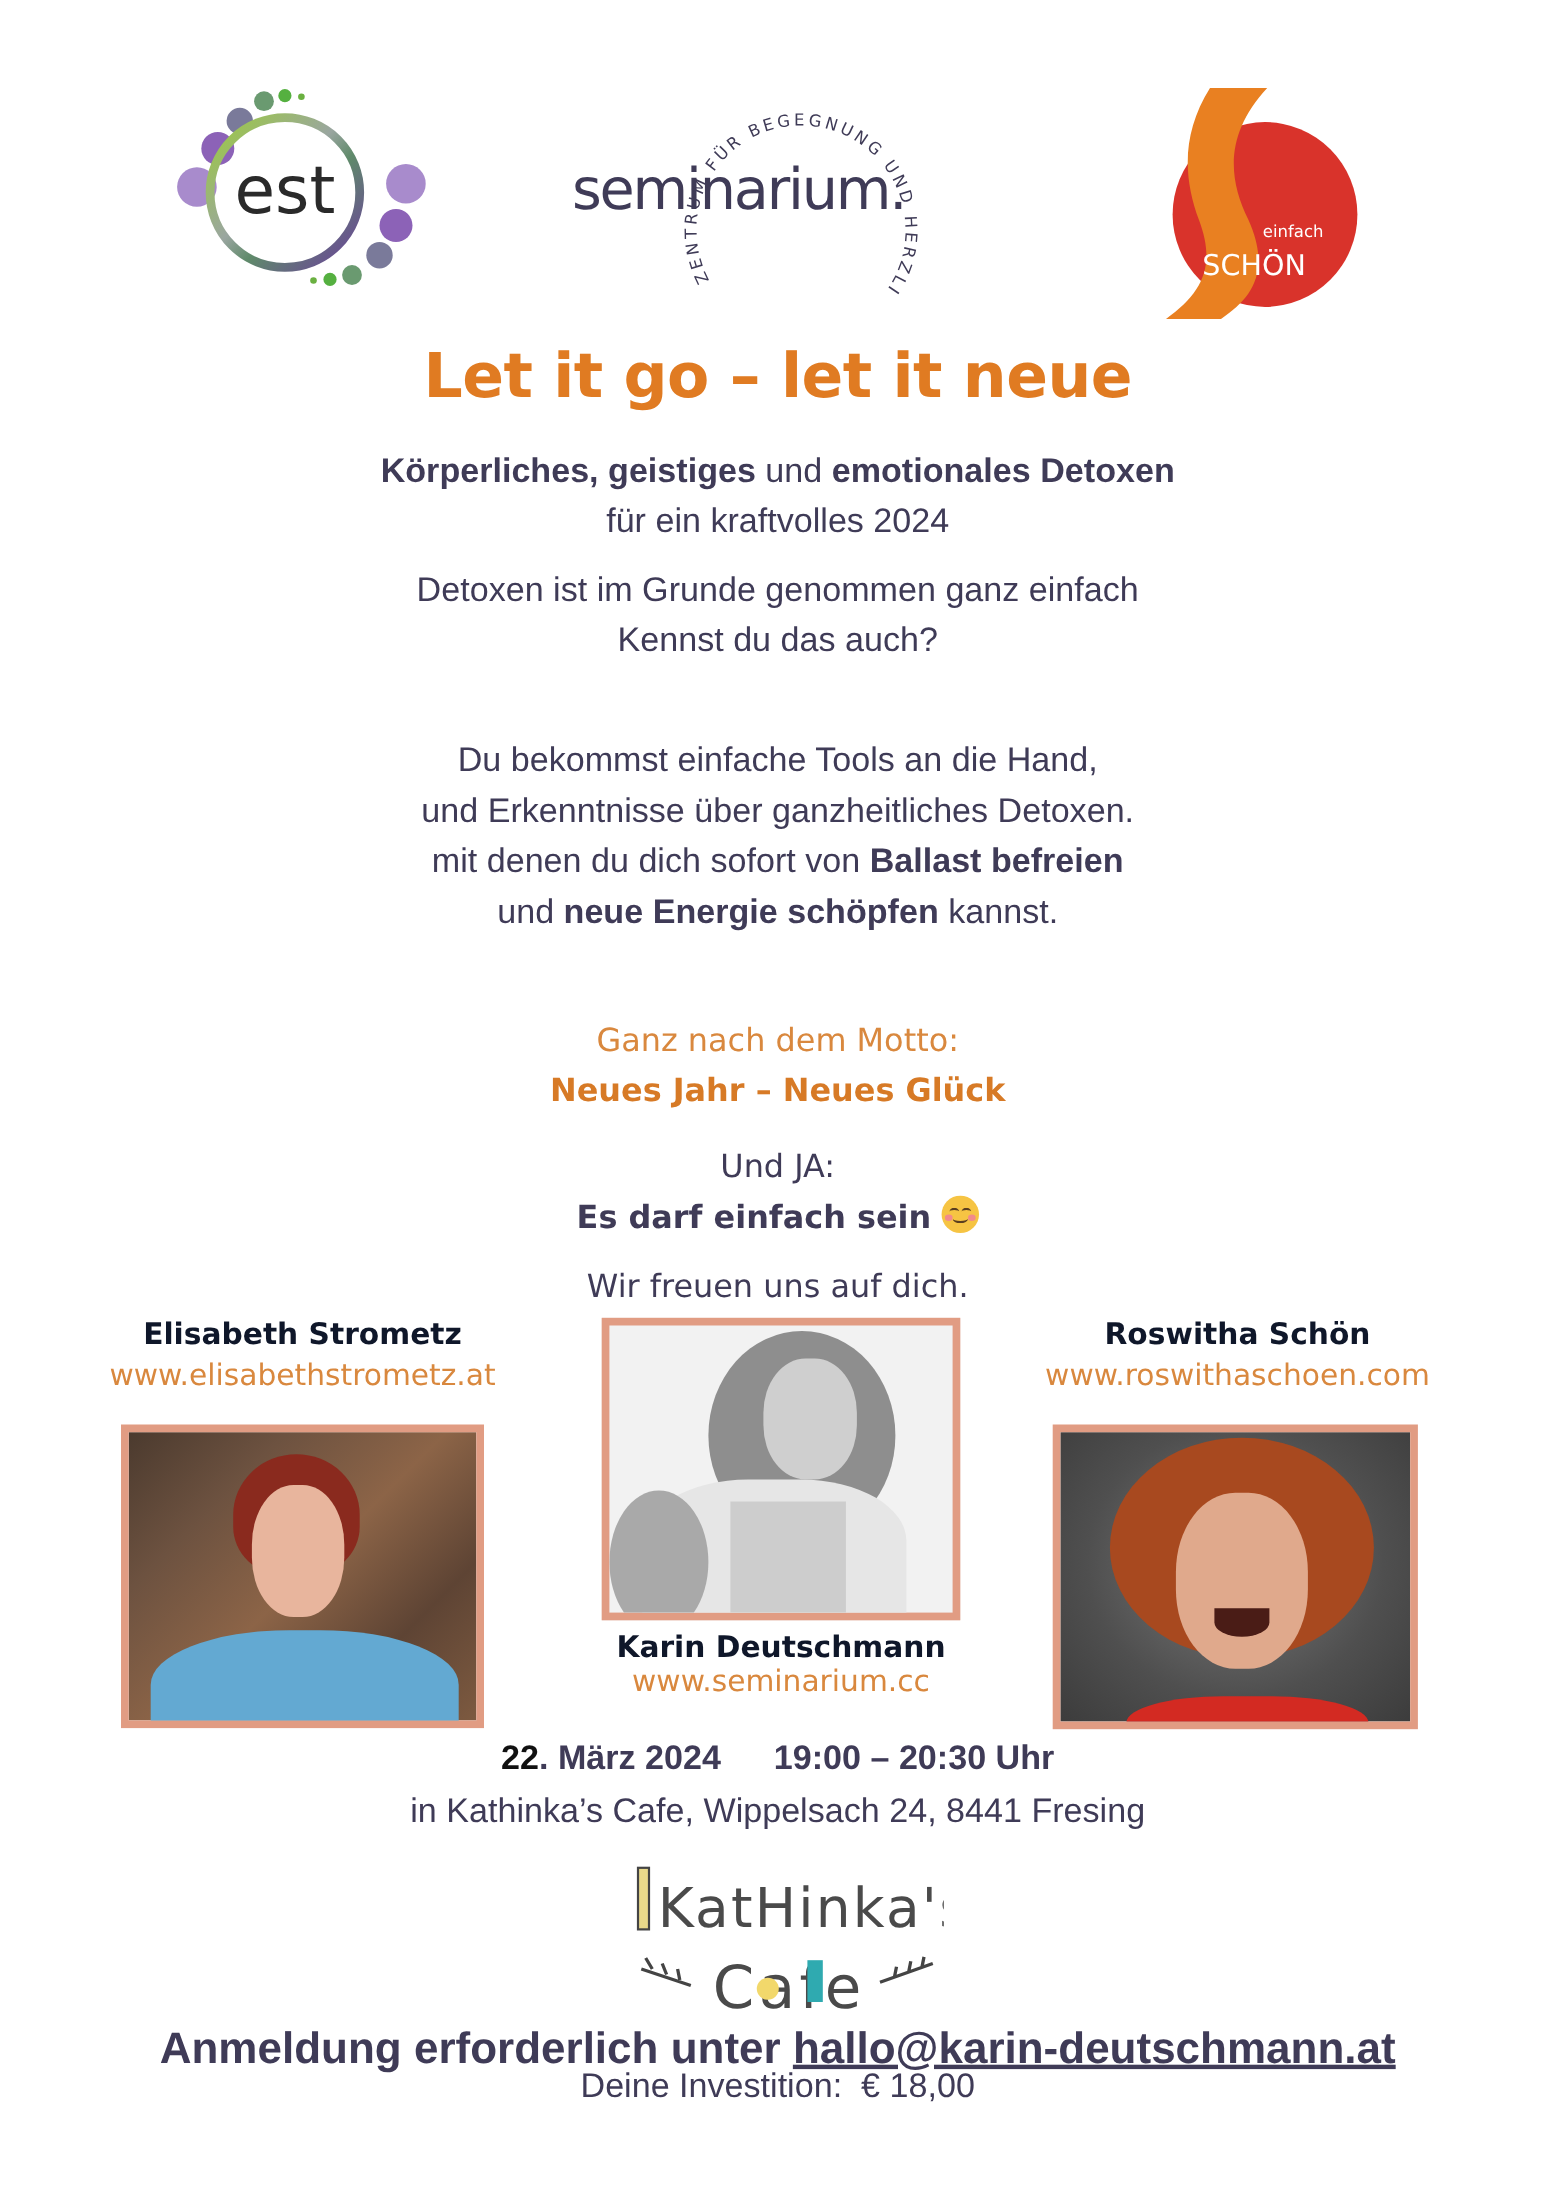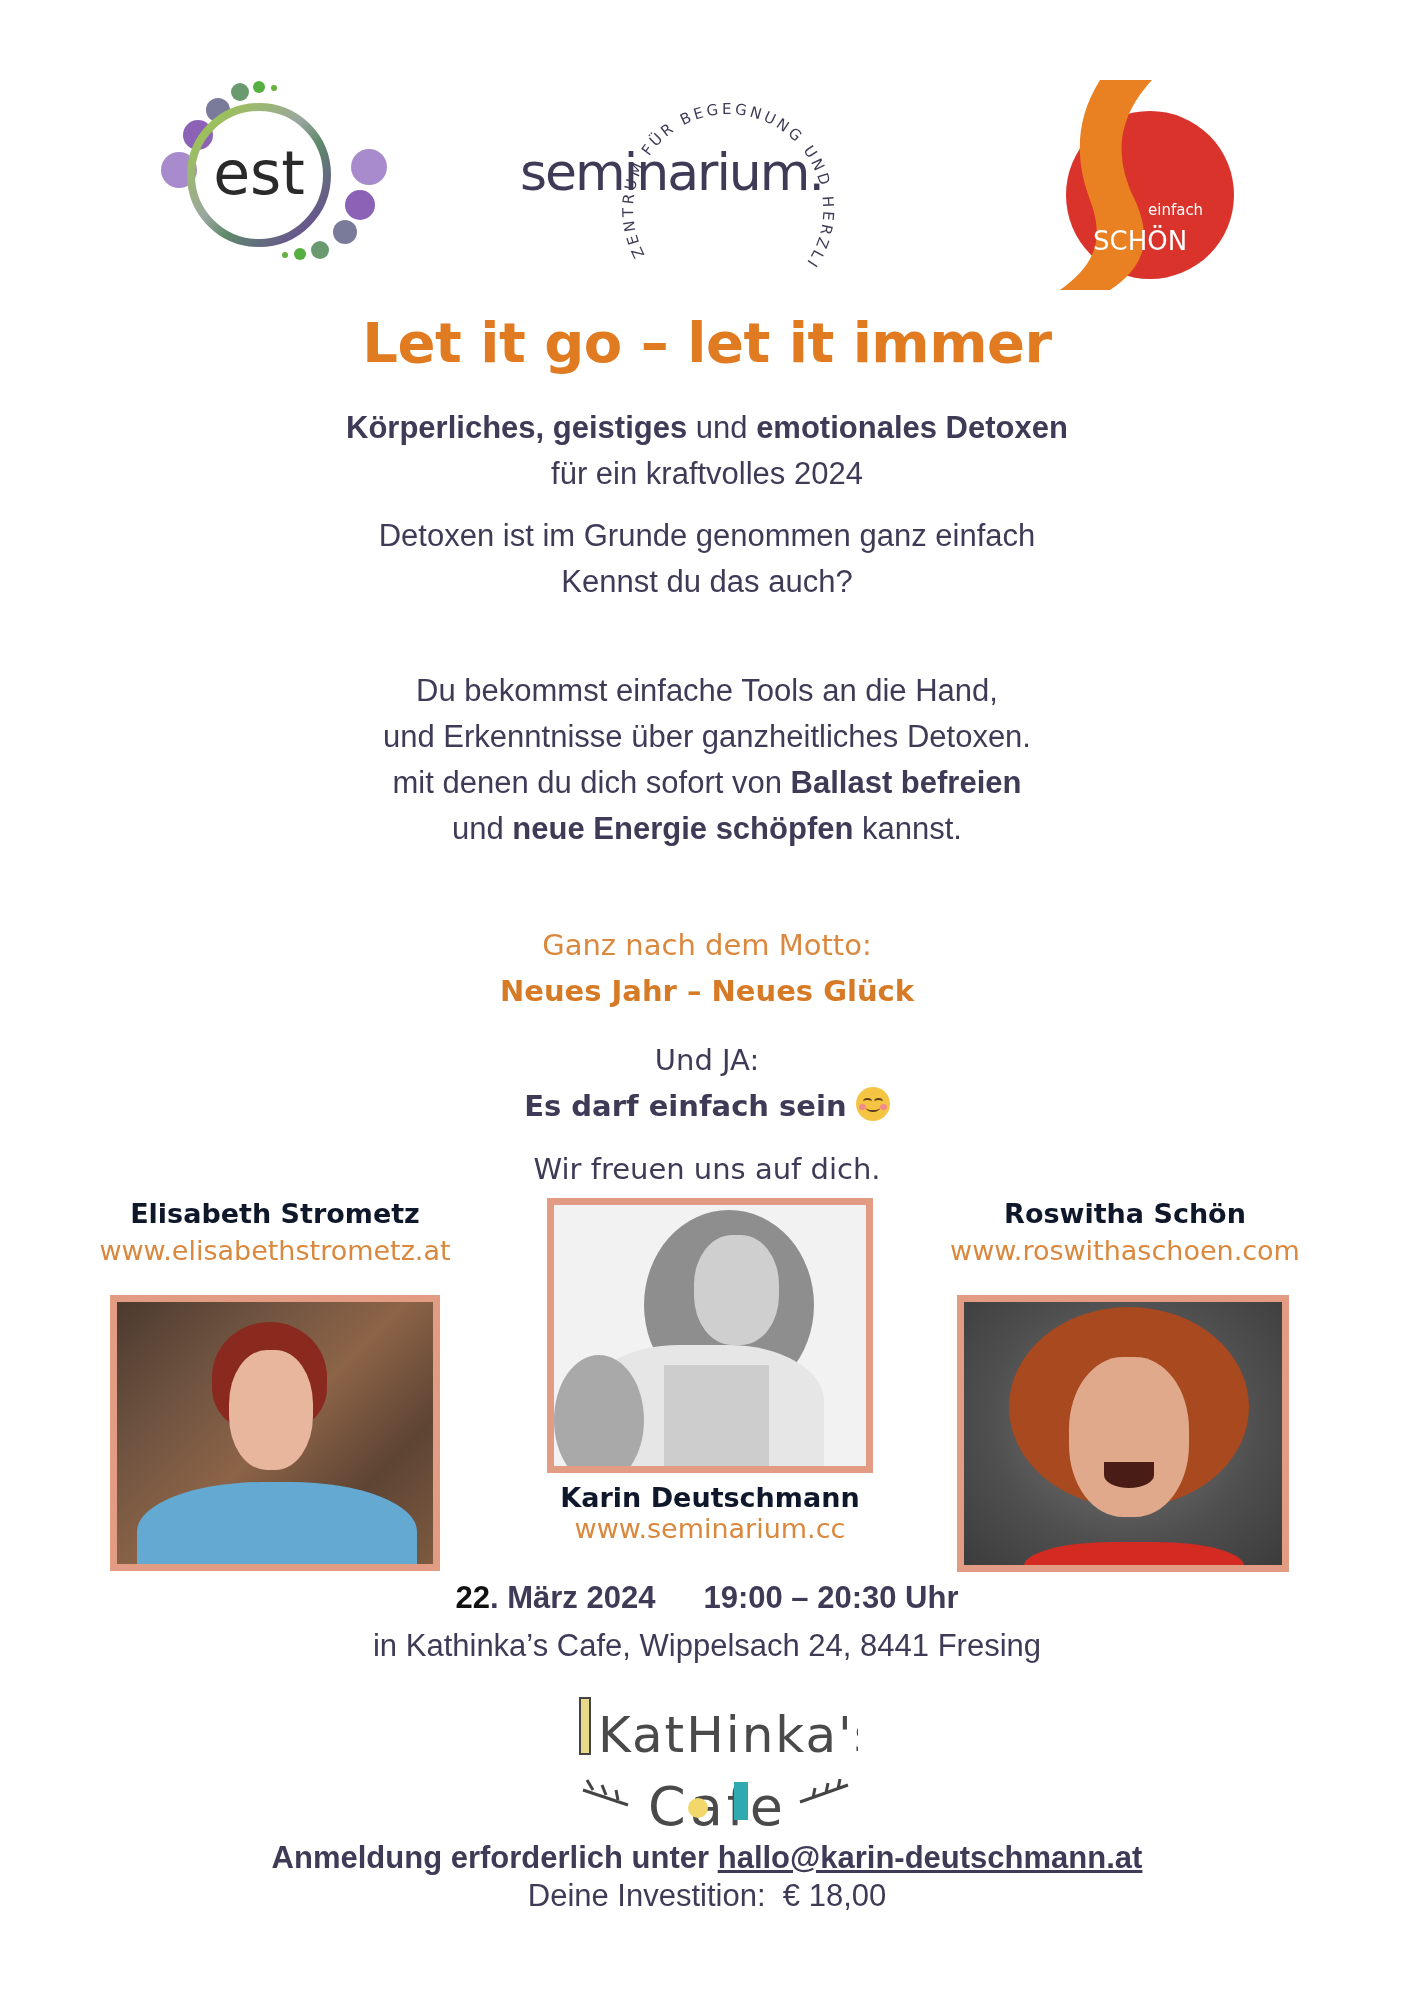--- a/index.html
+++ b/index.html
@@ -40,21 +40,21 @@
   #photo-elisabeth { left: 110px; top: 1295px; width: 330px; height: 276px; background: linear-gradient(135deg, #4b3a2e 0%, #6d5240 25%, #8c6447 50%, #5e4434 75%, #7d5a40 100%); }
   #photo-karin { left: 547px; top: 1198px; width: 326px; height: 275px; background: #f2f2f2; }
   #photo-roswitha { left: 957px; top: 1295px; width: 332px; height: 277px; background: radial-gradient(ellipse at 50% 45%, #7b7b7b 0%, #4f4f4f 60%, #3c3c3c 100%); }
 
   #date-line { top: 1580px; font-family: "Liberation Sans", sans-serif; font-size: 31px; font-weight: bold; color: #3f3b57; }
   #date-line .day { color: #111111; }
   #address { top: 1623px; }
 
   #logo-cafe { left: 568px; top: 1690px; width: 290px; height: 150px; }
 
-  #signup { top: 1840px; font-size: 31px; font-weight: bold; color: #3f3b57; }
+  #signup { top: 1840px; font-size: 40px; font-weight: bold; color: #3f3b57; }
   #signup a { color: #3f3b57; text-decoration: underline; }
   #price { top: 1878px; font-size: 31px; color: #3f3b57; }
 </style>
 </head>
 <body>
 
 <svg id="logo-est" class="abs" viewBox="0 0 240 190">
   <defs>
     <linearGradient id="ring" x1="0" y1="0" x2="1" y2="1">
       <stop offset="0" stop-color="#9ccc3c"></stop>
@@ -89,21 +89,21 @@
   <text x="0" y="135" font-family="DejaVu Sans, sans-serif" font-size="52" fill="#3f3b57" letter-spacing="-2">seminarium.</text>
 </svg>
 
 <svg id="logo-schoen" class="abs" viewBox="0 0 200 210">
   <circle cx="110" cy="115" r="84" fill="#d9332b"></circle>
   <path d="M 60 0 L 112 0 C 75 40, 75 80, 95 120 C 115 165, 100 190, 70 210 L 20 210 C 55 185, 65 160, 50 120 C 35 80, 35 40, 60 0 Z" fill="#e98021"></path>
   <text x="108" y="135" font-family="DejaVu Sans, sans-serif" font-size="15" fill="#ffffff">einfach</text>
   <text x="53" y="170" font-family="DejaVu Sans, sans-serif" font-size="26" fill="#ffffff">SCHÖN</text>
 </svg>
 
-<div class="abs center title">Let it go – let it immer</div>
+<div class="abs center title">Let it go – let it neue</div>
 
 <div id="subtitle" class="abs center txt">
   <div><b>Körperliches, geistiges</b><span> und </span><b>emotionales Detoxen</b></div>
   <div>für ein kraftvolles 2024</div>
 </div>
 
 <div id="para1" class="abs center txt">
   <div>Detoxen ist im Grunde genommen ganz einfach</div>
   <div>Kennst du das auch?</div>
 </div>

